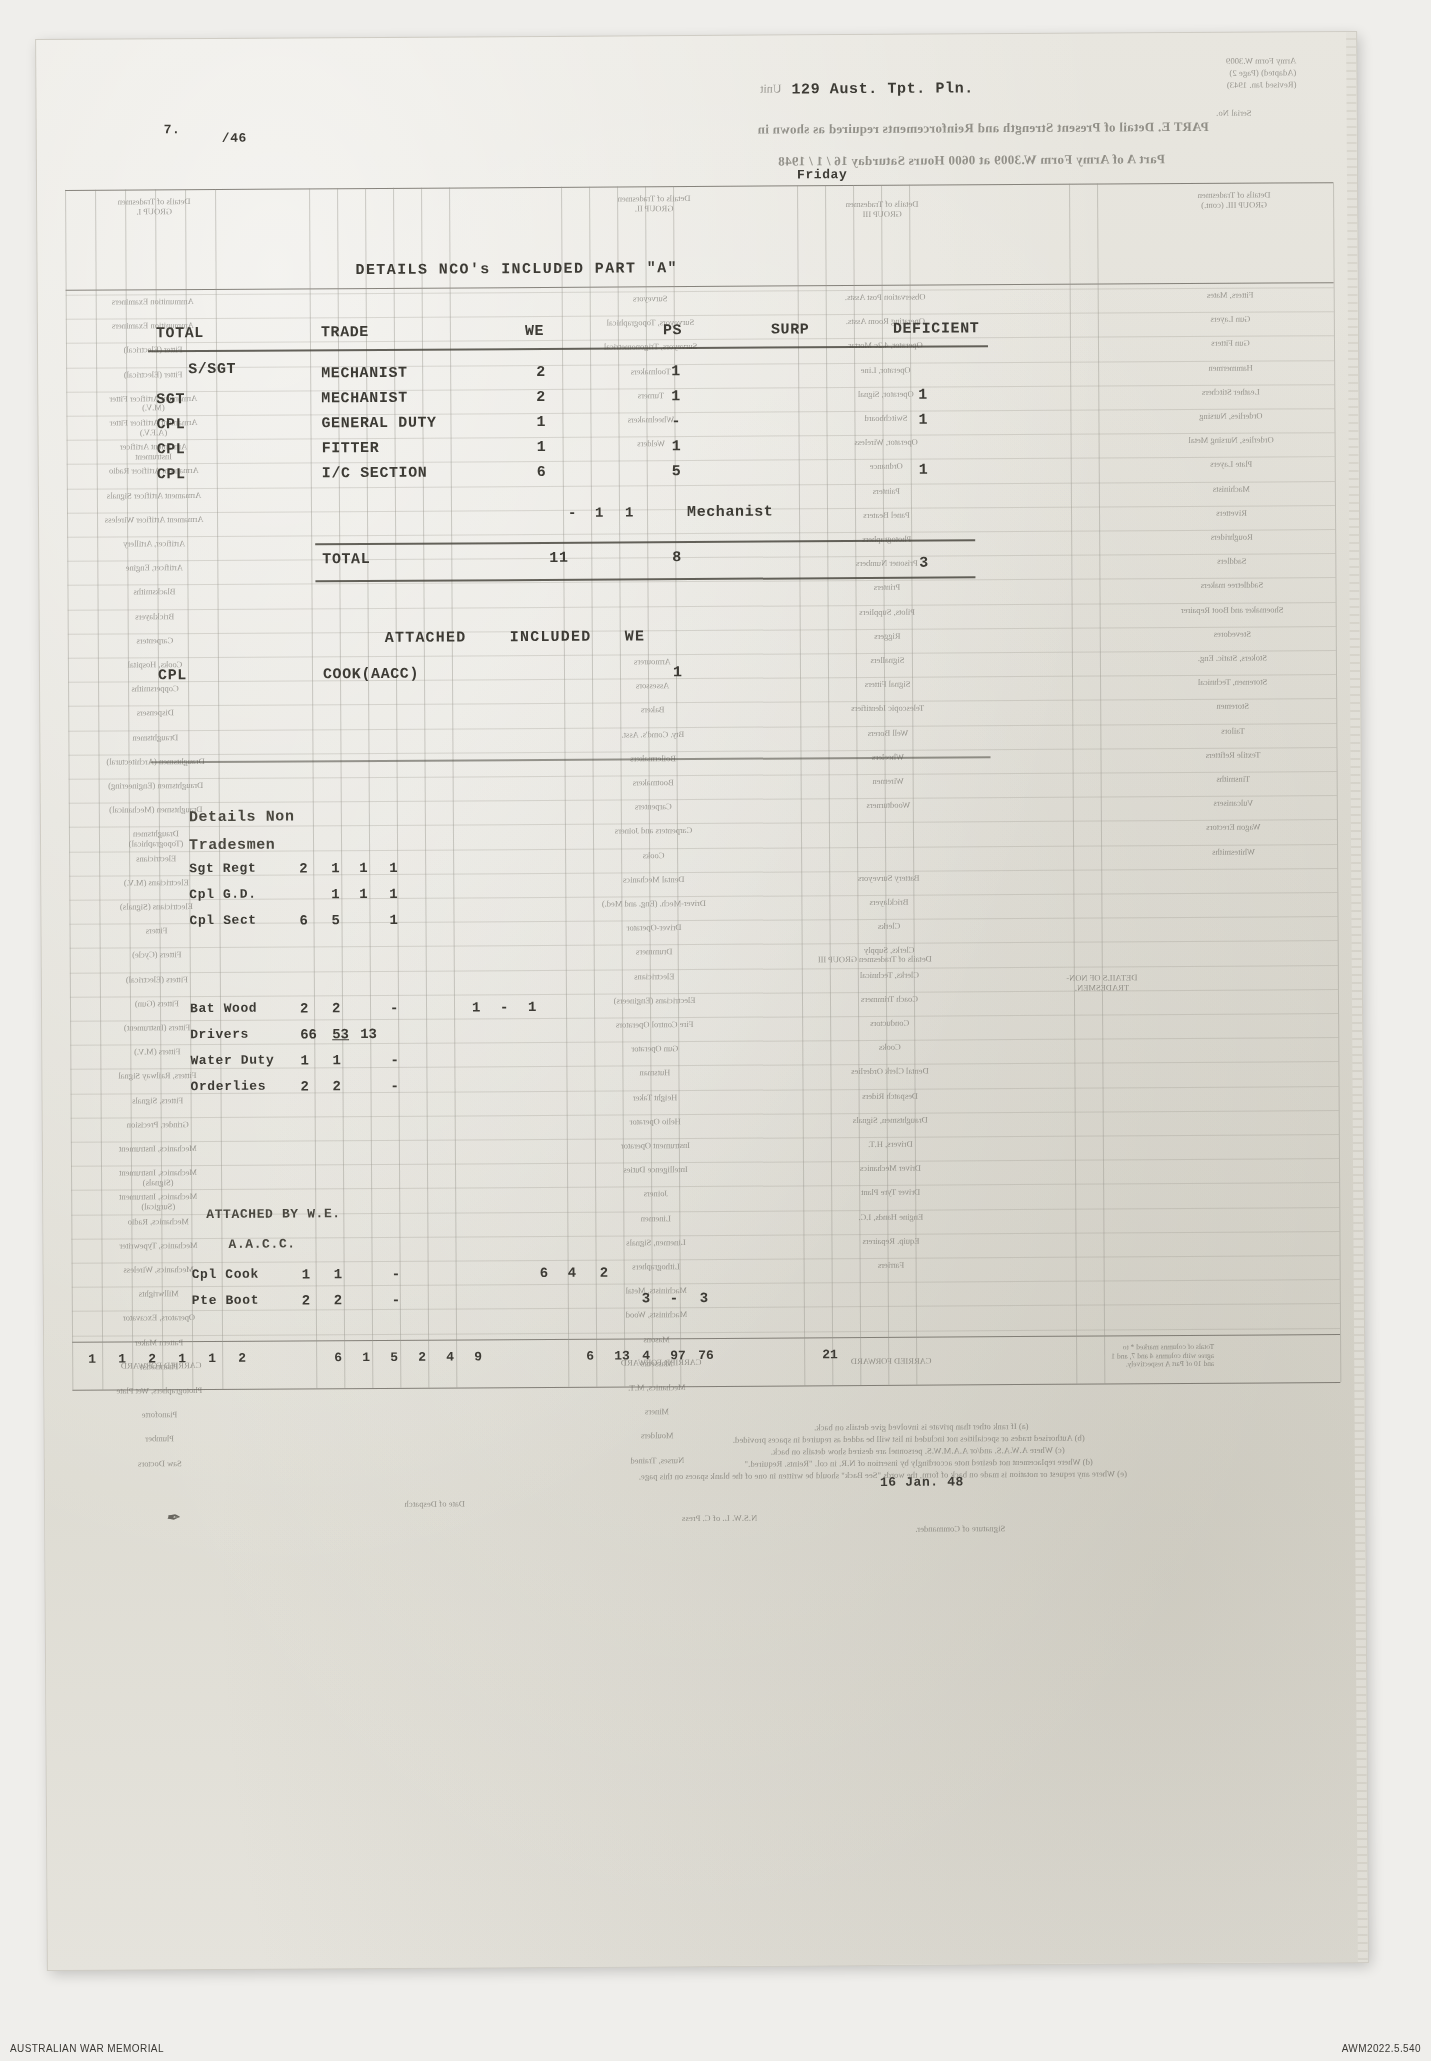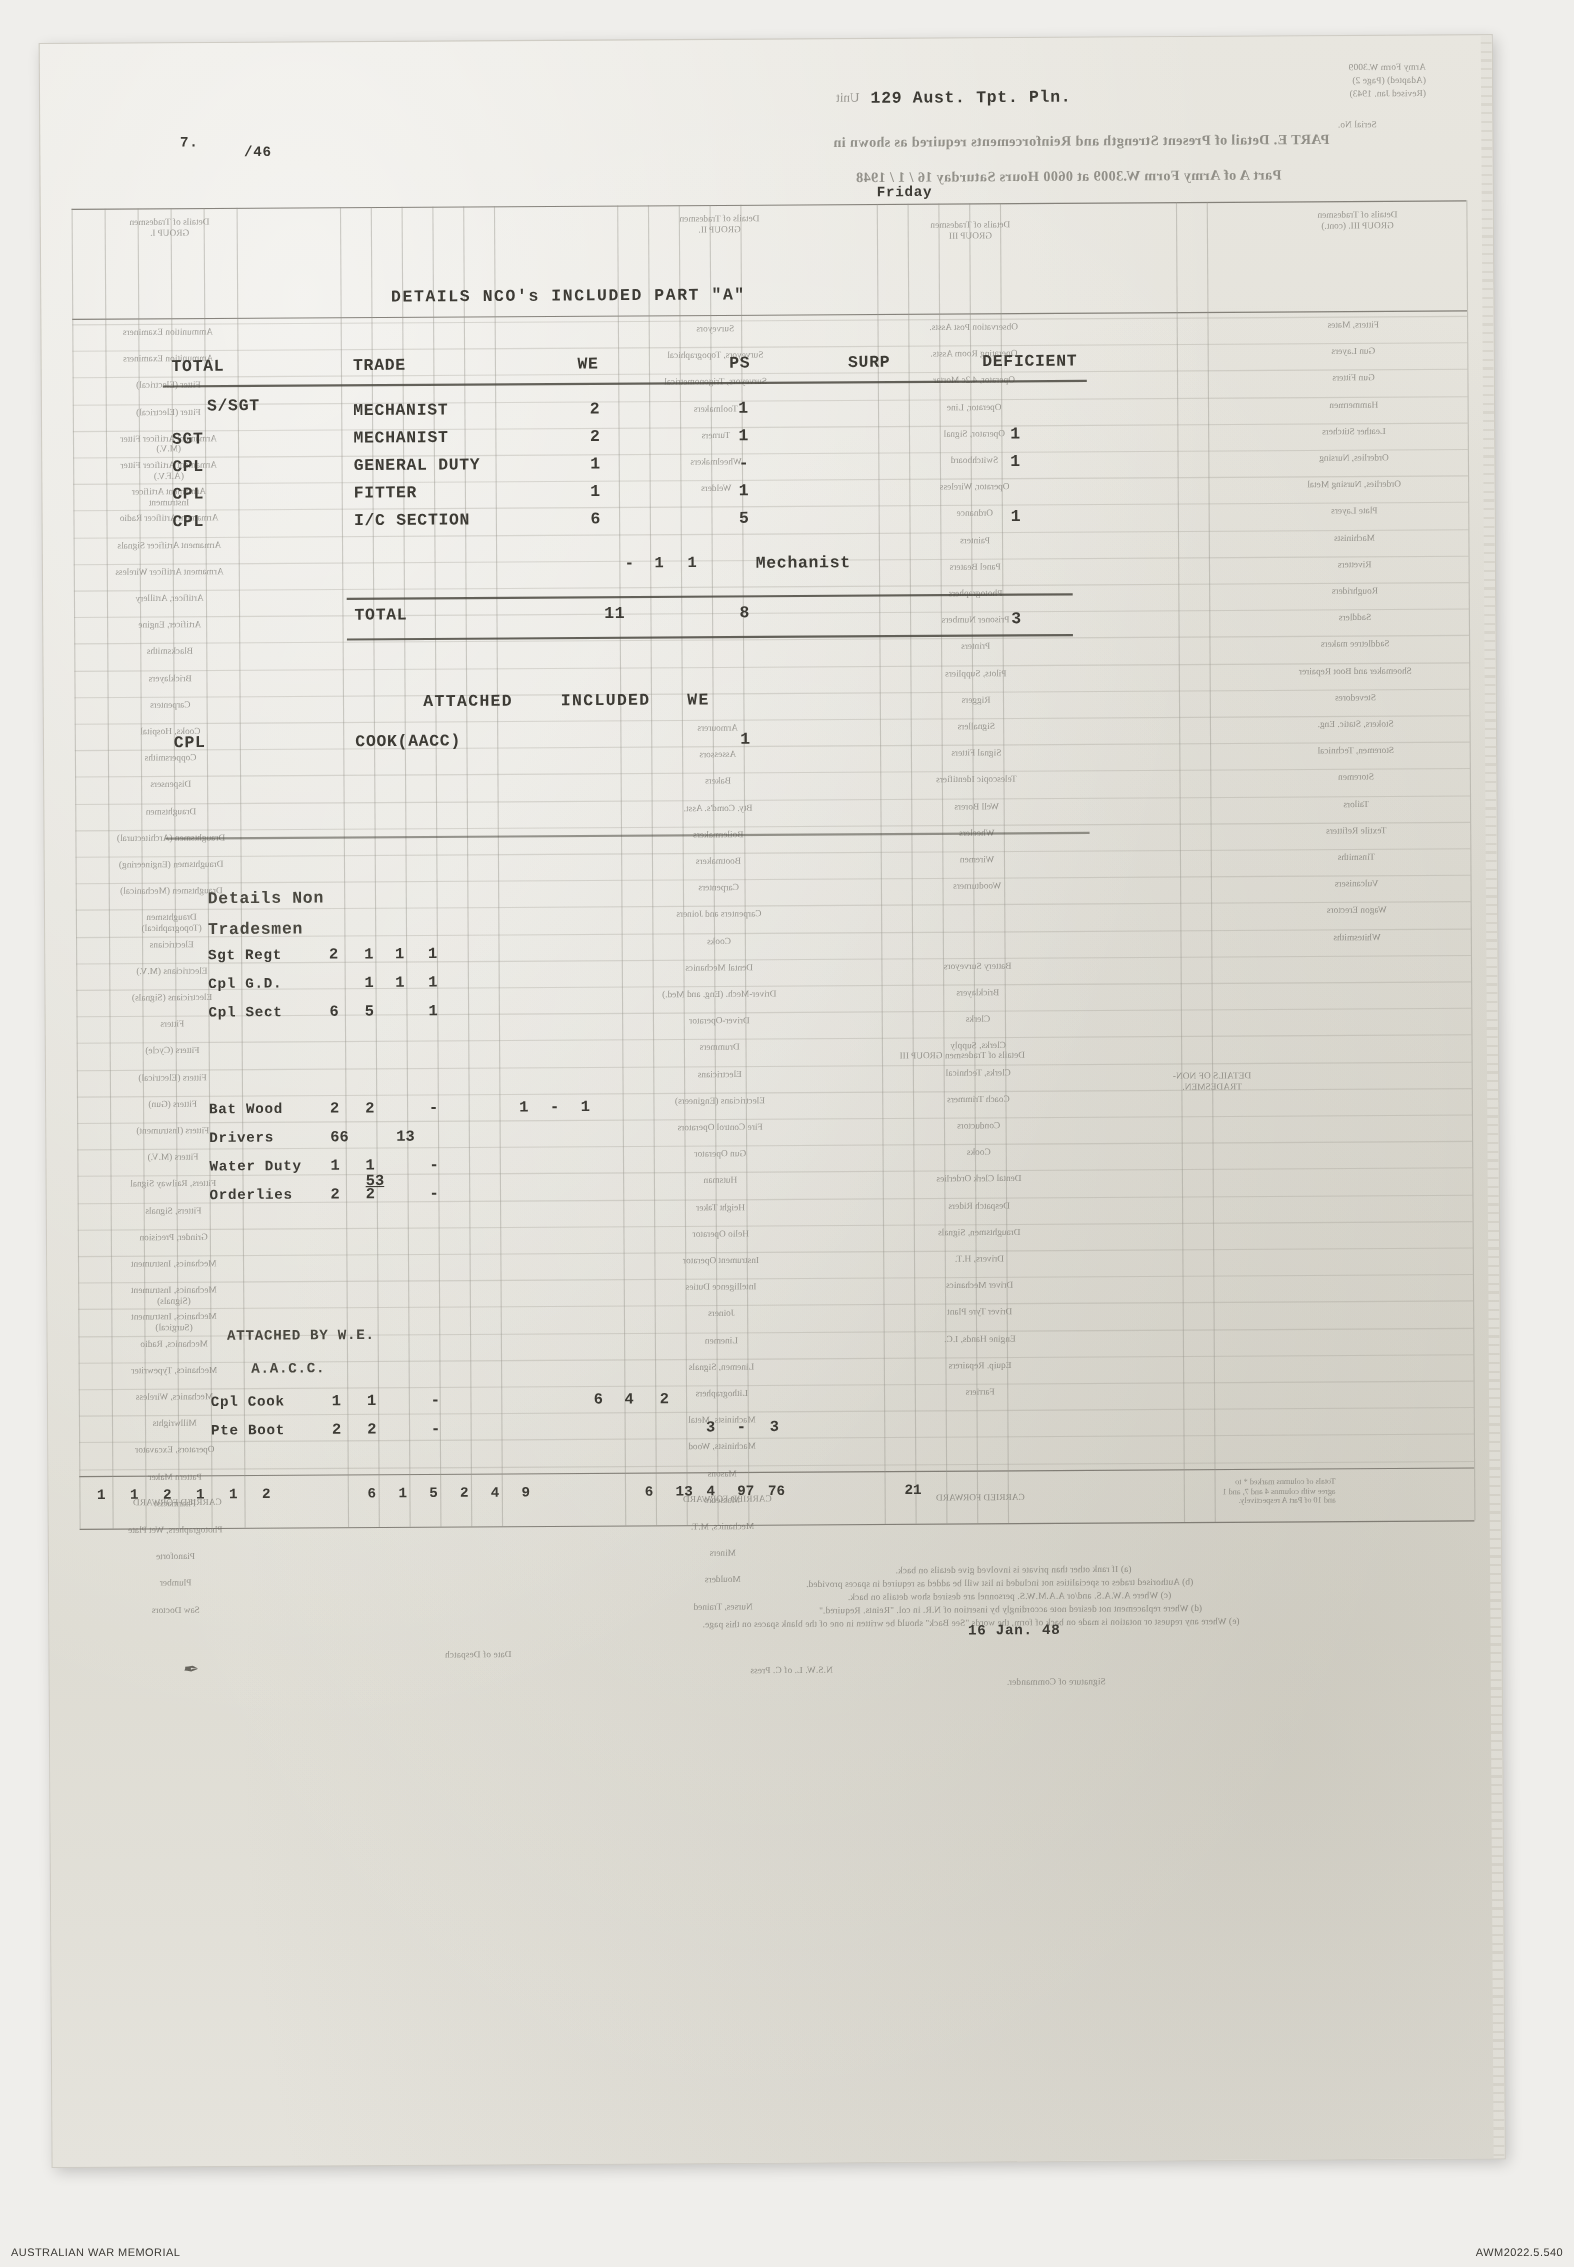--- a/index.html
+++ b/index.html
@@ -443,21 +443,21 @@
           <div class="t typed sm" style="left: 148px; top: 874px;">Cpl Sect</div>
           <div class="t num" style="left: 258px; top: 874px;">6</div>
           <div class="t num" style="left: 290px; top: 874px;">5</div>
           <div class="t num" style="left: 348px; top: 874px;">1</div>
           <div class="t typed sm" style="left: 148px; top: 962px;">Bat Wood</div>
           <div class="t num" style="left: 258px; top: 962px;">2</div>
           <div class="t num" style="left: 290px; top: 962px;">2</div>
           <div class="t num" style="left: 348px; top: 962px;">-</div>
           <div class="t typed sm" style="left: 148px; top: 988px;">Drivers</div>
           <div class="t num" style="left: 258px; top: 988px;">66</div>
-          <div class="t num" style="left: 290px; top: 1028px; text-decoration: underline;">53</div>
+          <div class="t num" style="left: 290px; top: 988px; text-decoration: underline;">53</div>
           <div class="t num" style="left: 318px; top: 988px;">13</div>
           <div class="t typed sm" style="left: 148px; top: 1014px;">Water Duty</div>
           <div class="t num" style="left: 258px; top: 1014px;">1</div>
           <div class="t num" style="left: 290px; top: 1014px;">1</div>
           <div class="t num" style="left: 348px; top: 1014px;">-</div>
           <div class="t typed sm" style="left: 148px; top: 1040px;">Orderlies</div>
           <div class="t num" style="left: 258px; top: 1040px;">2</div>
           <div class="t num" style="left: 290px; top: 1040px;">2</div>
           <div class="t num" style="left: 348px; top: 1040px;">-</div>
           <div class="t typed sm" style="left: 148px; top: 1228px;">Cpl Cook</div>

